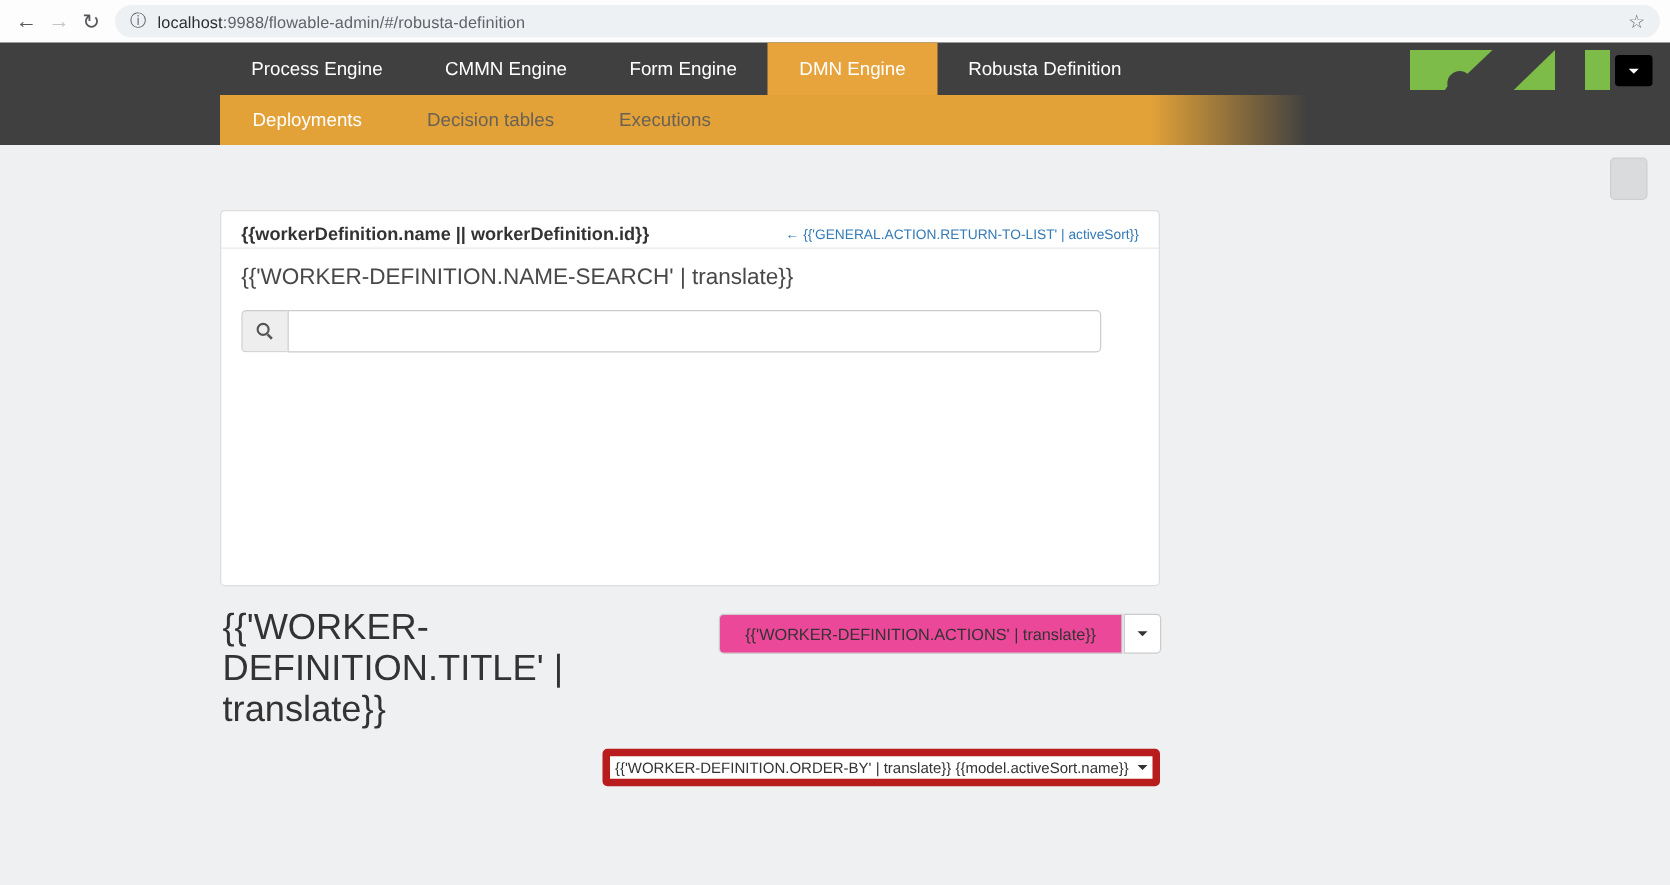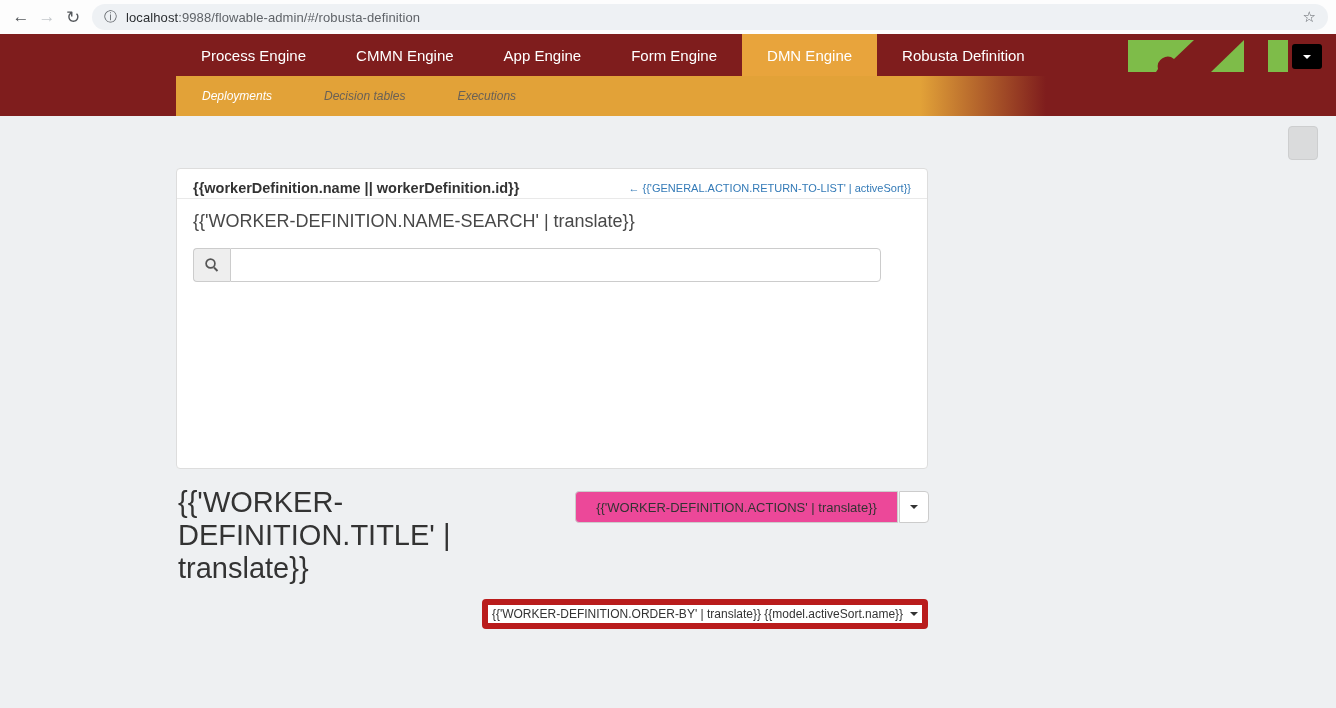--- a/index.html
+++ b/index.html
@@ -21,35 +21,35 @@
   .omnibox {
     flex:1; height:26px; margin-left:6px; background:#eef1f4;
     border-radius:13px; display:flex; align-items:center; padding:0 12px;
   }
   .info-icon { color:#5f6368; font-size:13px; margin-right:9px; }
   .url-text { font-size:13px; color:#5f6368; letter-spacing:.1px; }
   .url-text .host { color:#2b2e31; }
   .star-icon { margin-left:auto; color:#5f6368; font-size:15px; cursor:pointer; }
 
   
-  .navbar { position:absolute; top:34px; left:0; right:0; height:82px; background:#7f1d1d; }
+  .navbar { position:absolute; top:34px; left:0; right:0; height:82px; background:#404040; }
   .nav-row1 { position:absolute; top:0; left:176px; height:42px; display:flex; }
   .nav-tab {
     height:42px; display:flex; align-items:center; padding:0 25px;
     color:#ffffff; font-size:15px; cursor:pointer; white-space:nowrap;
   }
   .nav-tab.active { background:#e8a43c; }
   .nav-row2 {
     position:absolute; top:42px; left:176px; right:0; height:40px;
     background:linear-gradient(to right,#e2a238 0,#e2a238 744px,rgba(226,162,56,0) 870px,rgba(226,162,56,0) 100%);
     display:flex;
   }
   .subnav-item {
     padding:0 26px; display:flex; align-items:center;
-    font-size:12px; color:#6a6156; cursor:pointer; white-space:nowrap;font-style:italic;
+    font-size:15px; color:#6a6156; cursor:pointer; white-space:nowrap;
   }
   .subnav-item.active { color:#ffffff; }
 
   .logo-shape { position:absolute; }
   #logo-s1 { left:1128px; top:6px; }
   #logo-s2 { left:1211px; top:6px; }
   #logo-s3 { left:1268px; top:6px; width:20px; height:32px; background:#7ebc49; }
   .logo-menu-btn {
     position:absolute; left:1292px; top:10px; width:30px; height:25px;
     background:#000; border-radius:3px; display:flex; align-items:center;
@@ -127,21 +127,20 @@
     <span class="info-icon">ⓘ</span>
     <span class="url-text"><span class="host">localhost</span><span>:9988/flowable-admin/#/robusta-definition</span></span>
     <span class="star-icon">☆</span>
   </div>
 </div>
 
 <div class="navbar">
   <div class="nav-row1">
     <div class="nav-tab">Process Engine</div>
     <div class="nav-tab">CMMN Engine</div>
-    <div class="nav-tab">App Engine</div>
     <div class="nav-tab">Form Engine</div>
     <div class="nav-tab active">DMN Engine</div>
     <div class="nav-tab">Robusta Definition</div>
   </div>
   <div class="nav-row2">
     <div class="subnav-item active">Deployments</div>
     <div class="subnav-item">Decision tables</div>
     <div class="subnav-item">Executions</div>
   </div>
 

